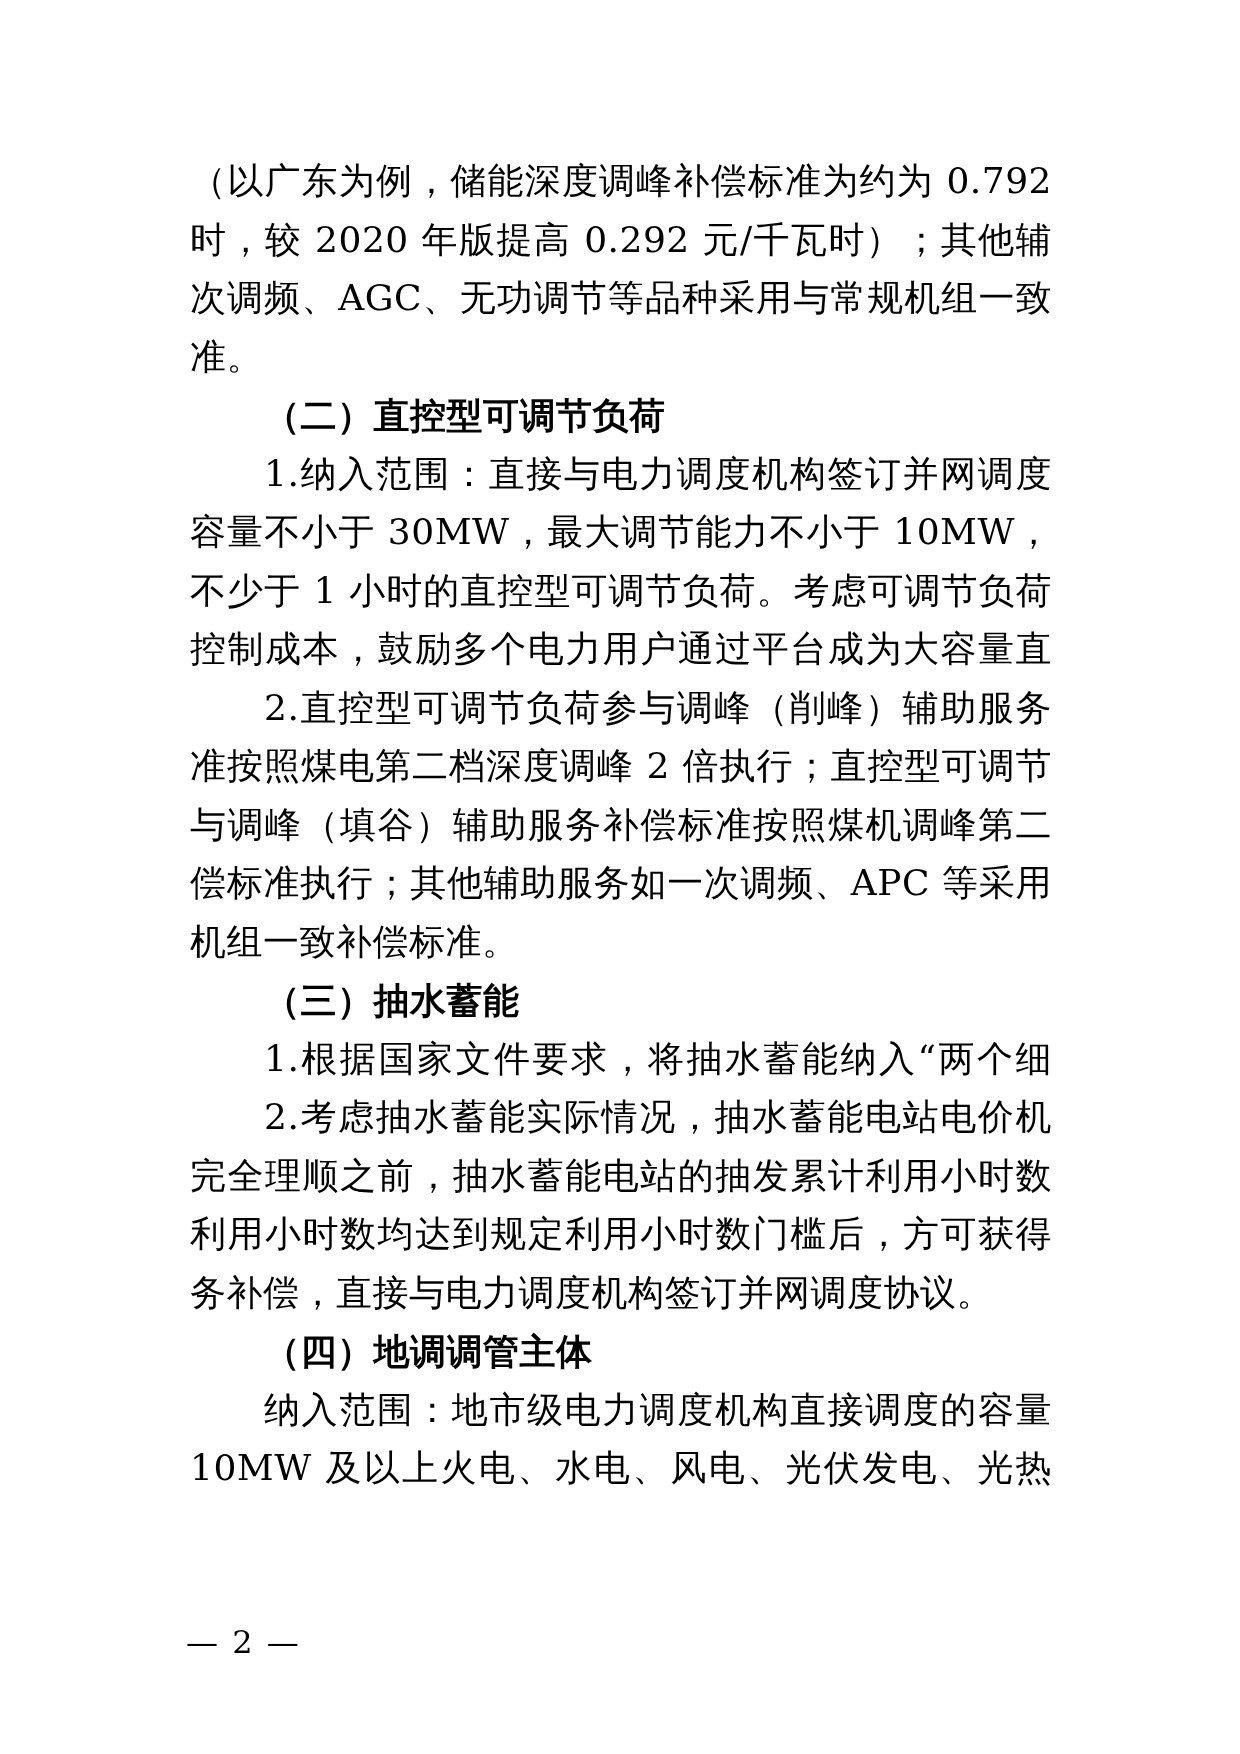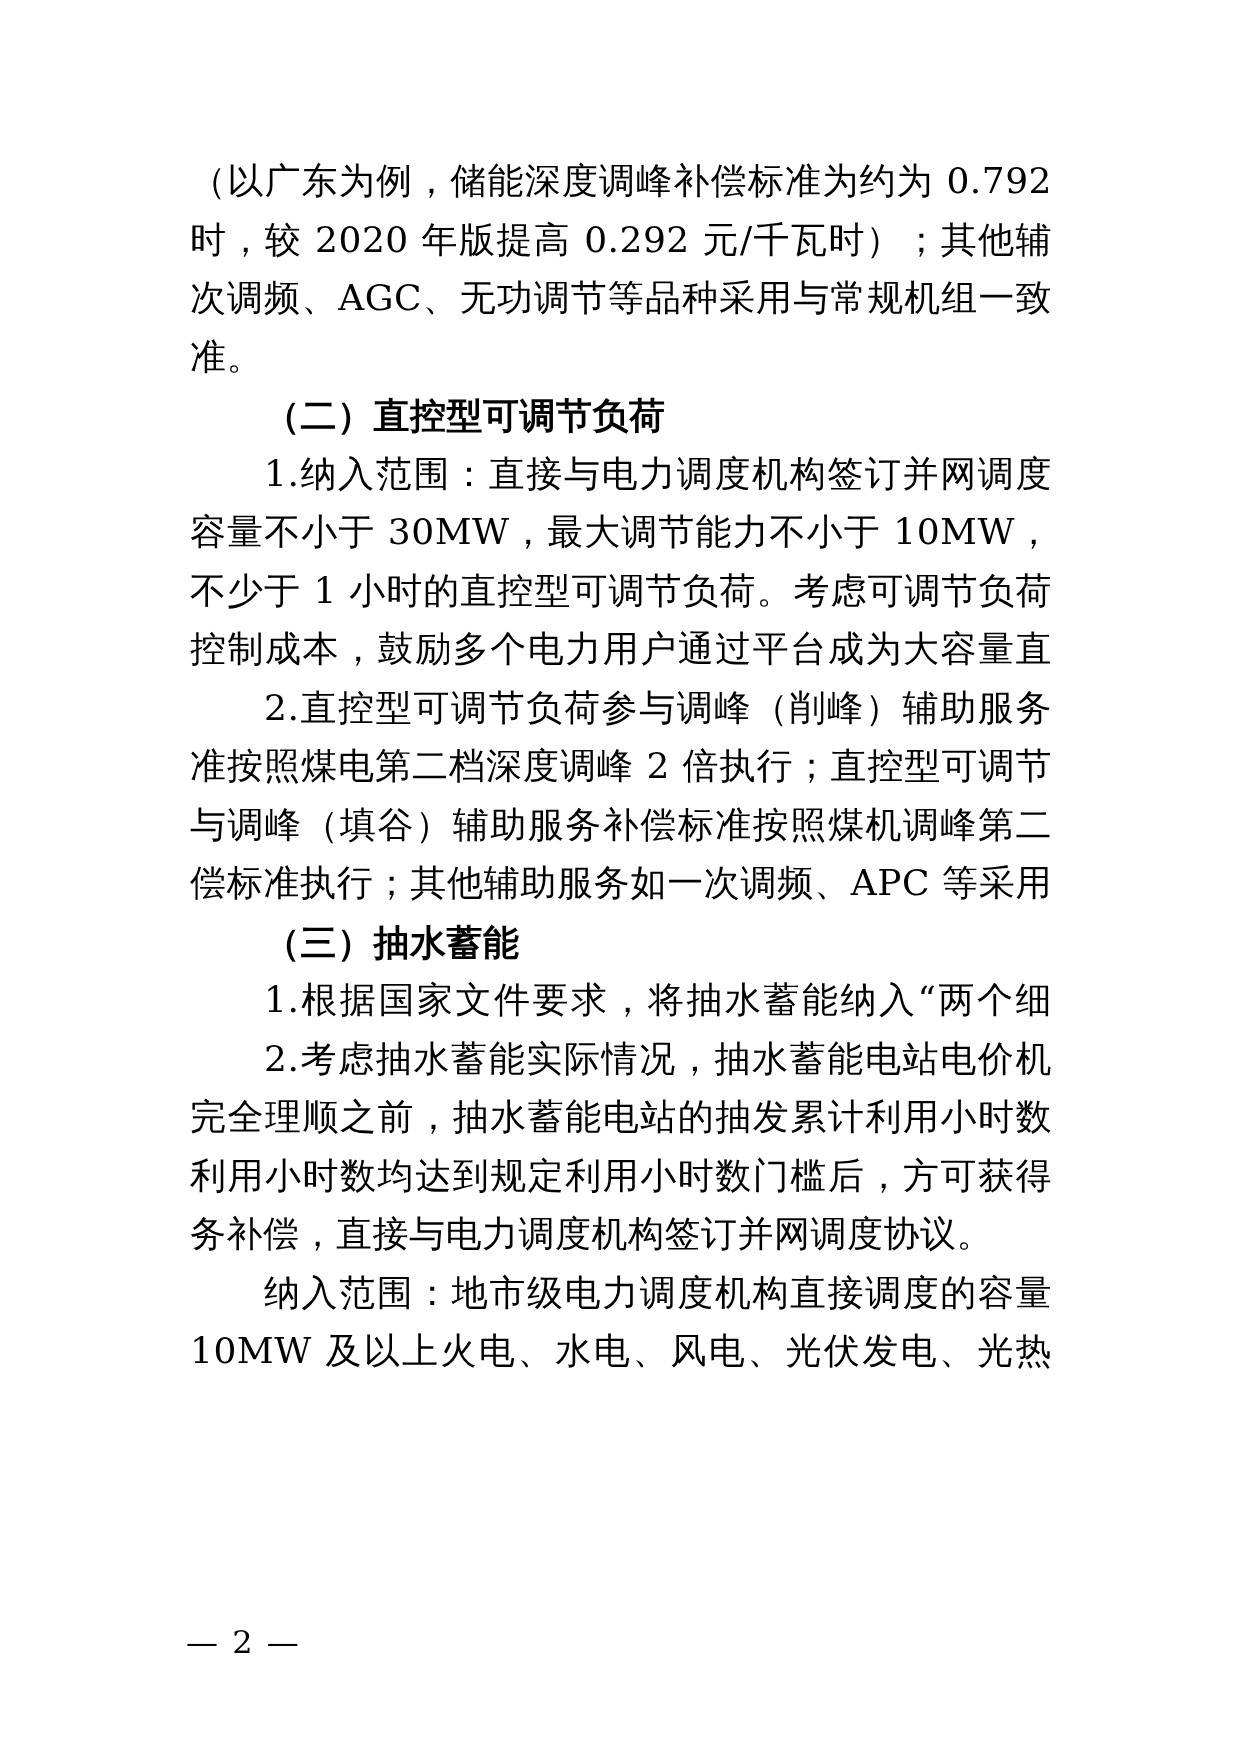--- a/index.html
+++ b/index.html
@@ -71,32 +71,36 @@
         <div class="line indent">1.纳入范围：直接与电力调度机构签订并网调度协议，</div>
         <div class="line">容量不小于 30MW，最大调节能力不小于 10MW，持续时间</div>
         <div class="line">不少于 1 小时的直控型可调节负荷。考虑可调节负荷运行及</div>
         <div class="line">控制成本，鼓励多个电力用户通过平台成为大容量直控型聚</div>
       </div>
       <div>
         <div class="line indent">2.直控型可调节负荷参与调峰（削峰）辅助服务补偿标</div>
         <div class="line">准按照煤电第二档深度调峰 2 倍执行；直控型可调节负荷参</div>
         <div class="line">与调峰（填谷）辅助服务补偿标准按照煤机调峰第二档的补</div>
         <div class="line">偿标准执行；其他辅助服务如一次调频、APC 等采用与常规</div>
+        <div class="line no-fill">机组一致补偿标准。</div>
       </div>
       <div>
         <div class="line heading indent">（三）抽水蓄能</div>
       </div>
       <div>
         <div class="line indent">1.根据国家文件要求，将抽水蓄能纳入“两个细则”管理。</div>
       </div>
       <div>
         <div class="line indent">2.考虑抽水蓄能实际情况，抽水蓄能电站电价机制尚未</div>
         <div class="line">完全理顺之前，抽水蓄能电站的抽发累计利用小时数与抽水</div>
         <div class="line">利用小时数均达到规定利用小时数门槛后，方可获得辅助服</div>
         <div class="line no-fill">务补偿，直接与电力调度机构签订并网调度协议。</div>
       </div>
       <div>
+        <div class="line heading indent">（四）地调调管主体</div>
+      </div>
+      <div>
         <div class="line indent">纳入范围：地市级电力调度机构直接调度的容量为</div>
         <div class="line">10MW 及以上火电、水电、风电、光伏发电、光热发电、自</div>
       </div>
     </div>
   <div id="page-number">— 2 —</div>
 </div>
 
 </body></html>

